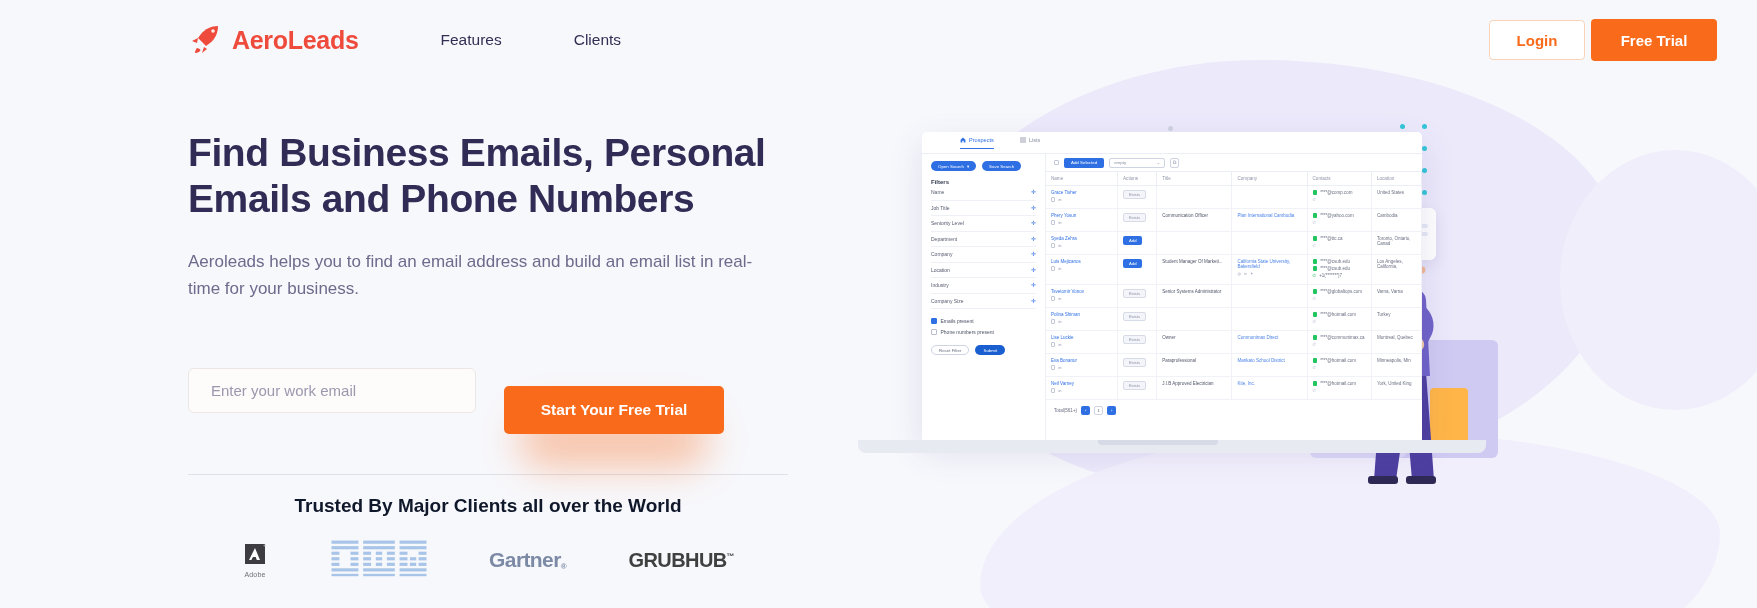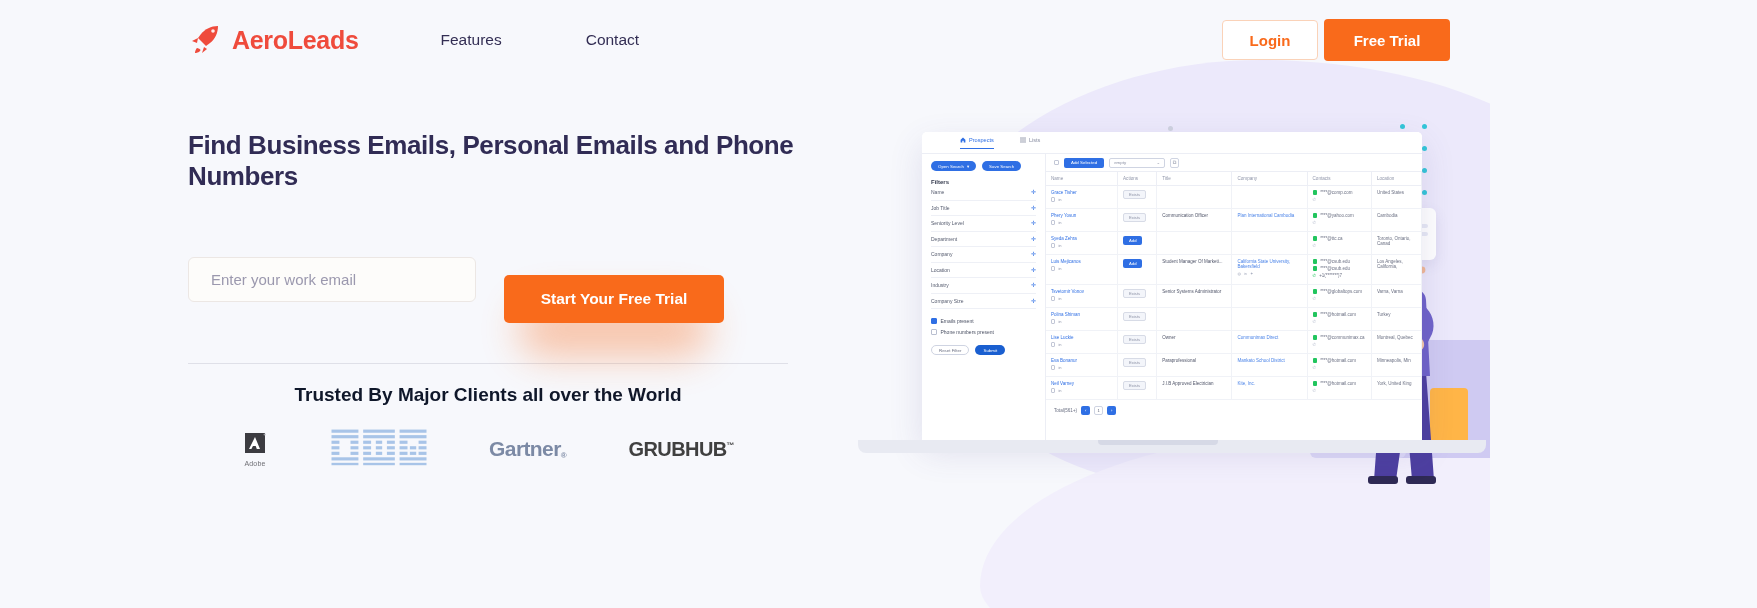--- a/index.html
+++ b/index.html
@@ -2,21 +2,21 @@
 <html><head>
 <meta charset="utf-8">
 <style>
   * { box-sizing: border-box; margin: 0; padding: 0; }
   html, body {
     width: 1757px; height: 608px;
     overflow: hidden;
     font-family: "Liberation Sans", sans-serif;
     background: #f7f8fc;
   }
-  .page { position: relative; width: 1490px; height: 608px; background: #f7f8fc; overflow: hidden; }
+  .page { position: relative; width: 1757px; height: 608px; background: #f7f8fc; overflow: hidden; }
 
   
   .blob-1 {
     position: absolute; left: 930px; top: 60px;
     width: 690px; height: 430px;
     background: #ece9fb; border-radius: 48% 52% 60% 40% / 52% 44% 56% 48%;
     filter: blur(0.4px);
   }
   .blob-2 {
     position: absolute; left: 980px; top: 430px;
@@ -31,21 +31,21 @@
 
   
   .header {
     position: relative; z-index: 40;
     height: 80px; display: flex; align-items: center;
     padding: 0 40px 0 188px;
   }
   .logo { display: flex; align-items: center; gap: 10px; text-decoration: none; }
   .logo-mark { width: 34px; height: 34px; display: block; }
   .logo-text { font-size: 25px; font-weight: bold; color: #ef4b3c; letter-spacing: -0.3px; }
-  .nav { display: flex; align-items: center; margin-left: 46px; gap: 12px; }
+  .nav { display: flex; align-items: center; margin-left: 46px; gap: 0px; }
   .nav a {
     font-size: 15.5px; color: #332e54; text-decoration: none;
     padding: 8px 36px; white-space: nowrap;
   }
   .spacer { flex: 1; }
   .btn-login {
     display: inline-flex; align-items: center; justify-content: center;
     width: 96px; height: 40px; margin-right: 6px;
     border: 1.5px solid #fad2b8; border-radius: 4px; background: #ffffff;
     color: #f96a1b; font-size: 15px; font-weight: bold; text-decoration: none;
@@ -53,21 +53,21 @@
   .btn-trial {
     display: inline-flex; align-items: center; justify-content: center;
     width: 126px; height: 42px;
     border: none; border-radius: 4px; background: #f96a1b;
     color: #ffffff; font-size: 15px; font-weight: bold; text-decoration: none; text-align: center;
   }
 
   
   .hero-left { position: absolute; left: 188px; top: 130px; width: 680px; z-index: 30; }
   .hero-title {
-    font-size: 26px; line-height: 1.18; font-weight: bold;
+    font-size: 39px; line-height: 1.18; font-weight: bold;
     color: #312c55; letter-spacing: -0.4px;
   }
   .hero-sub {
     margin-top: 26px; font-size: 17px; line-height: 1.6;
     color: #6e6a8c; max-width: 595px;
   }
   .form-row { margin-top: 44px; display: flex; align-items: center; gap: 28px; }
   .email-input {
     width: 288px; height: 45px; border: 1px solid #ece7e4; border-radius: 6px;
     background: #fdfcfa; padding: 0 22px; font-size: 15px; color: #32304f;
@@ -272,31 +272,32 @@
           <path d="M16 24l-2 6 5-4z" fill="#ef4b3c"></path>
           <path d="M9 25c-2 2-2 5-2 5s3 0 5-2-3-3-3-3z" fill="#ef4b3c"></path>
           <circle cx="25" cy="8" r="1.8" fill="#fdeceb"></circle>
         </svg>
       </span>
       <span class="logo-text">AeroLeads</span>
     </a>
 
     <nav class="nav">
       <a href="#">Features</a>
-      <a href="#">Contact</a>
+      <a href="#">Clients</a>
     </nav>
 
     <div class="spacer"></div>
 
     <a class="btn-login" href="#">Login</a>
     <a class="btn-trial" href="#">Free Trial</a>
   </div>
 
   <div class="hero-left">
     <h1 class="hero-title">Find Business Emails, Personal Emails and Phone Numbers</h1>
+    <p class="hero-sub">Aeroleads helps you to find an email address and build an email list in real-time for your business.</p>
 
     <div class="form-row">
       <input class="email-input" type="text" placeholder="Enter your work email" style="">
       <span class="cta-wrap">
         <span class="cta-glow"></span>
         <button class="btn-cta">Start Your Free Trial</button>
       </span>
     </div>
 
     <div class="divider"></div>

